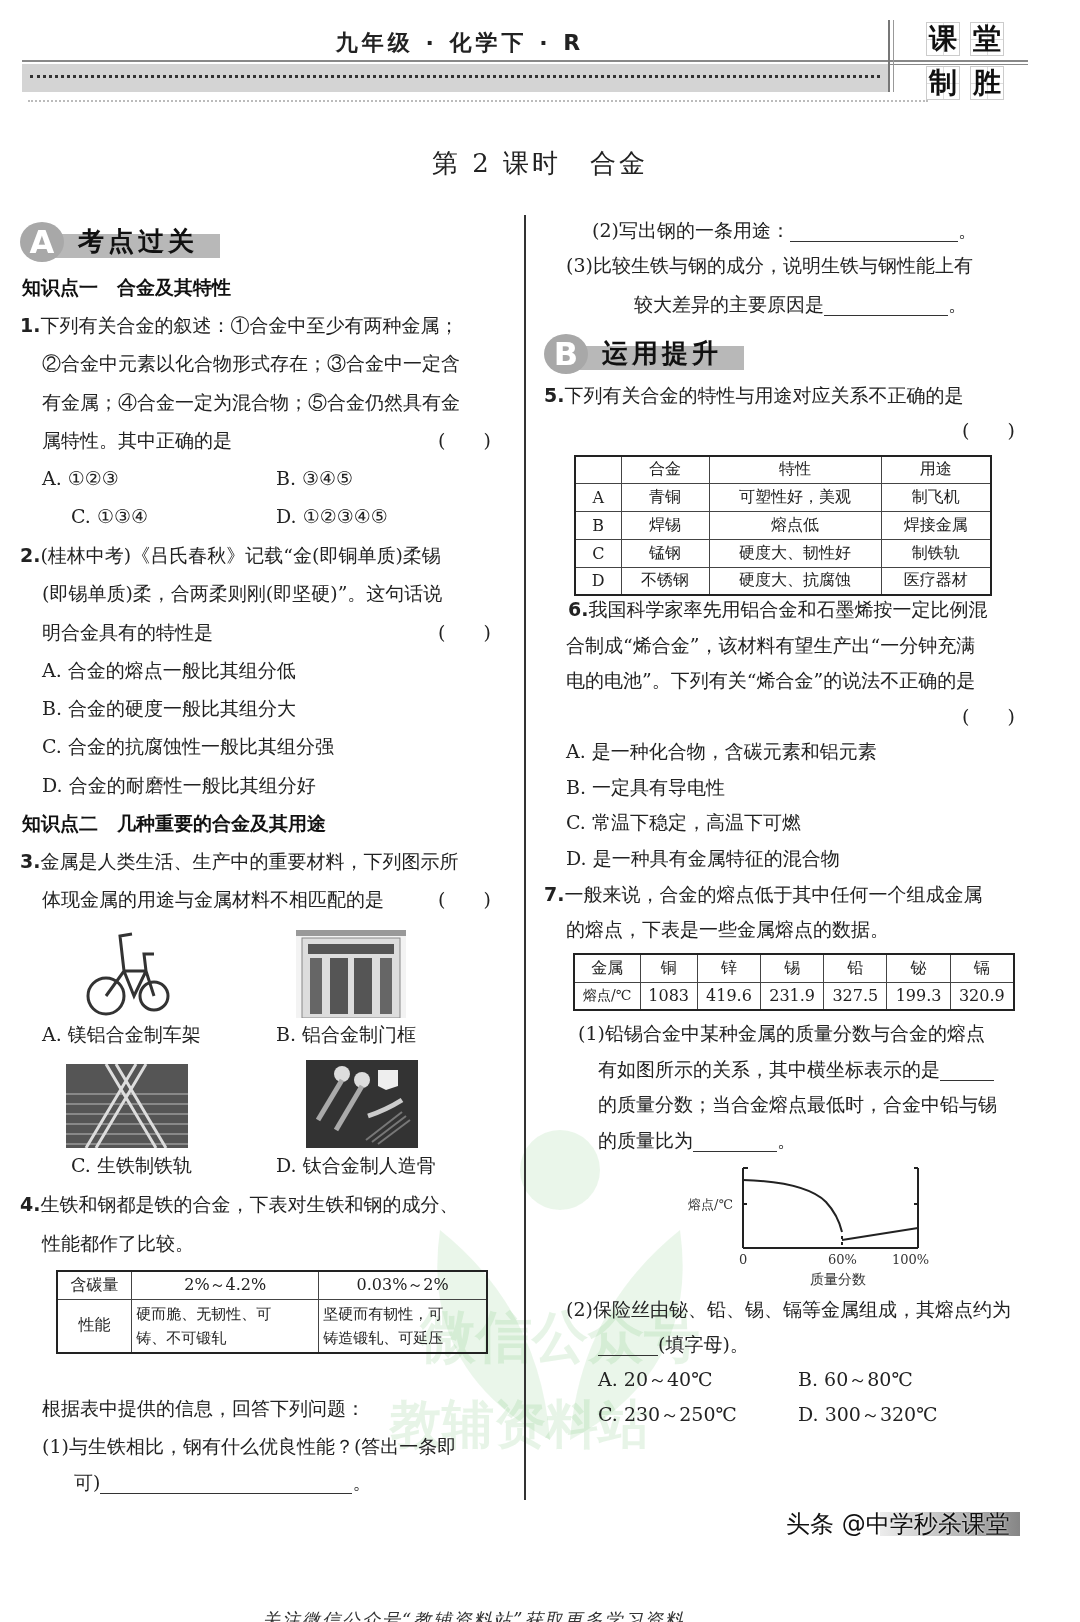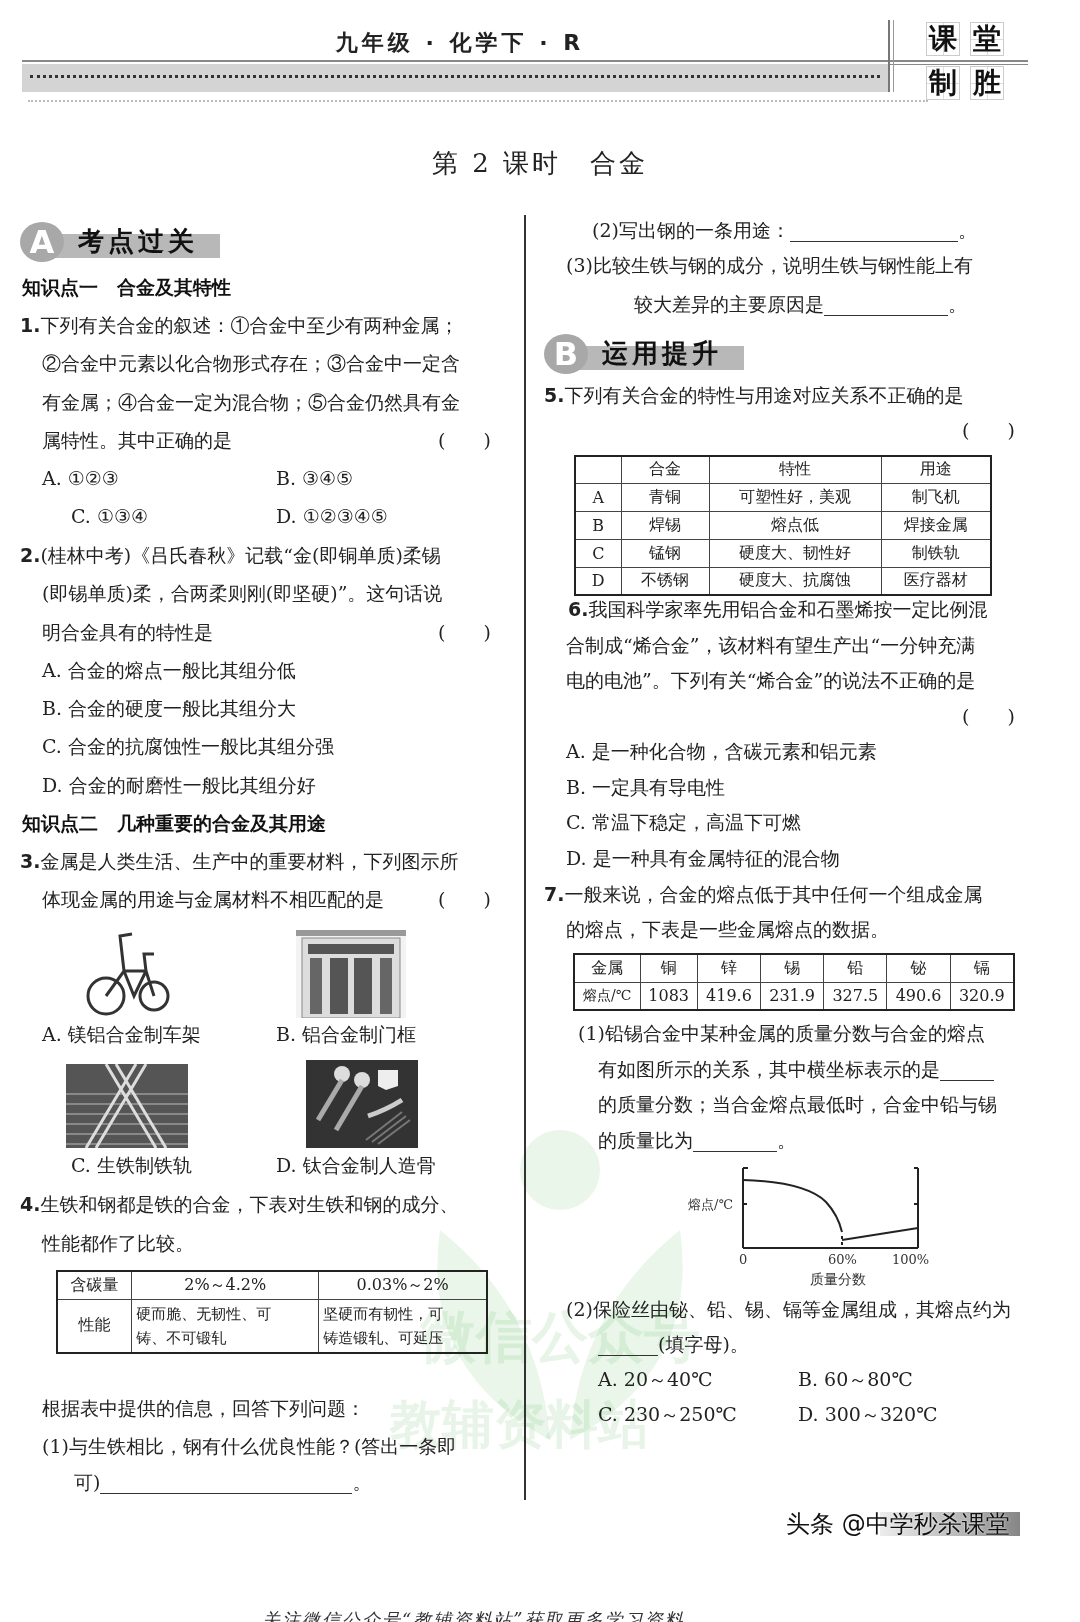--- a/index.html
+++ b/index.html
@@ -256,21 +256,21 @@
     <td>铅</td>
     <td>铋</td>
     <td>镉</td>
   </tr>
   <tr style="height:28px;">
     <td style="font-size:14px; padding:0 1px;">熔点/℃</td>
     <td>1083</td>
     <td>419.6</td>
     <td>231.9</td>
     <td>327.5</td>
-    <td>490.6</td>
+    <td>199.3</td>
     <td>320.9</td>
   </tr>
 </tbody>
   </table>
 
 <div class="line" style="left:566px; top:1021px;margin-left:12px;">(1)铅锡合金中某种金属的质量分数与合金的熔点</div>
 <div class="line" style="left:598px; top:1057px;"><span>有如图所示的关系，其中横坐标表示的是</span><span class="blank" style="width:54px;"></span></div>
 <div class="line" style="left:598px; top:1092px;">的质量分数；当合金熔点最低时，合金中铅与锡</div>
 <div class="line" style="left:598px; top:1128px;"><span>的质量比为</span><span class="blank" style="width:84px;"></span><span>。</span></div>
 

